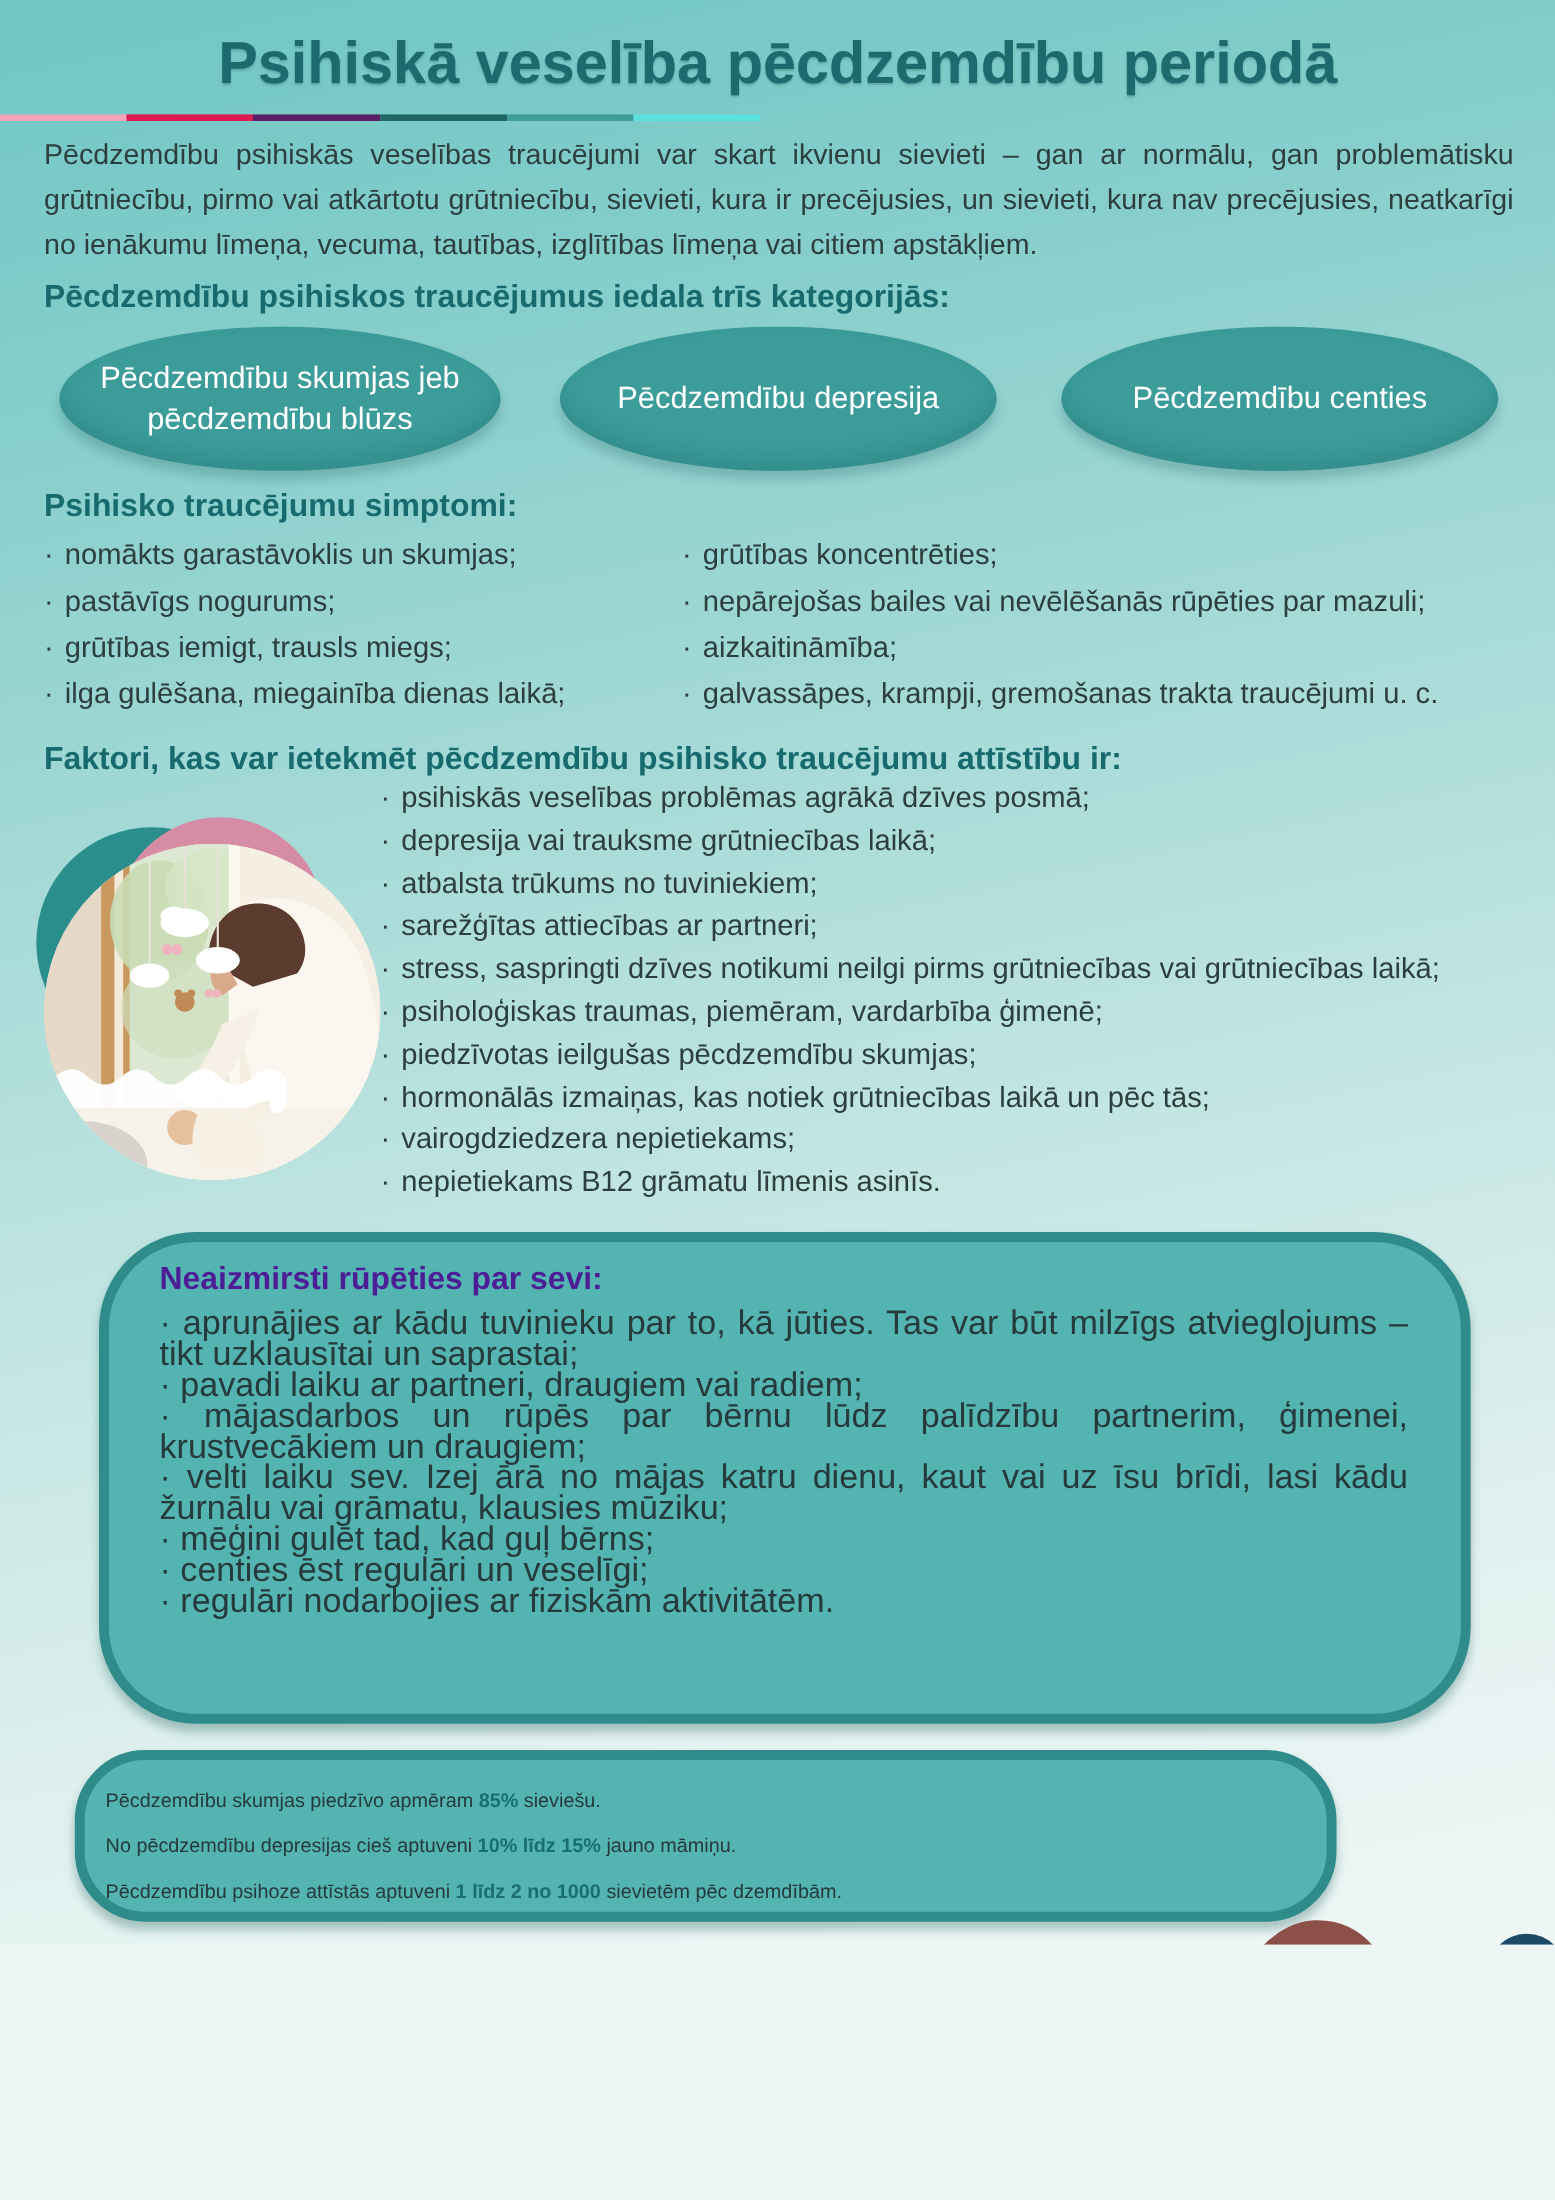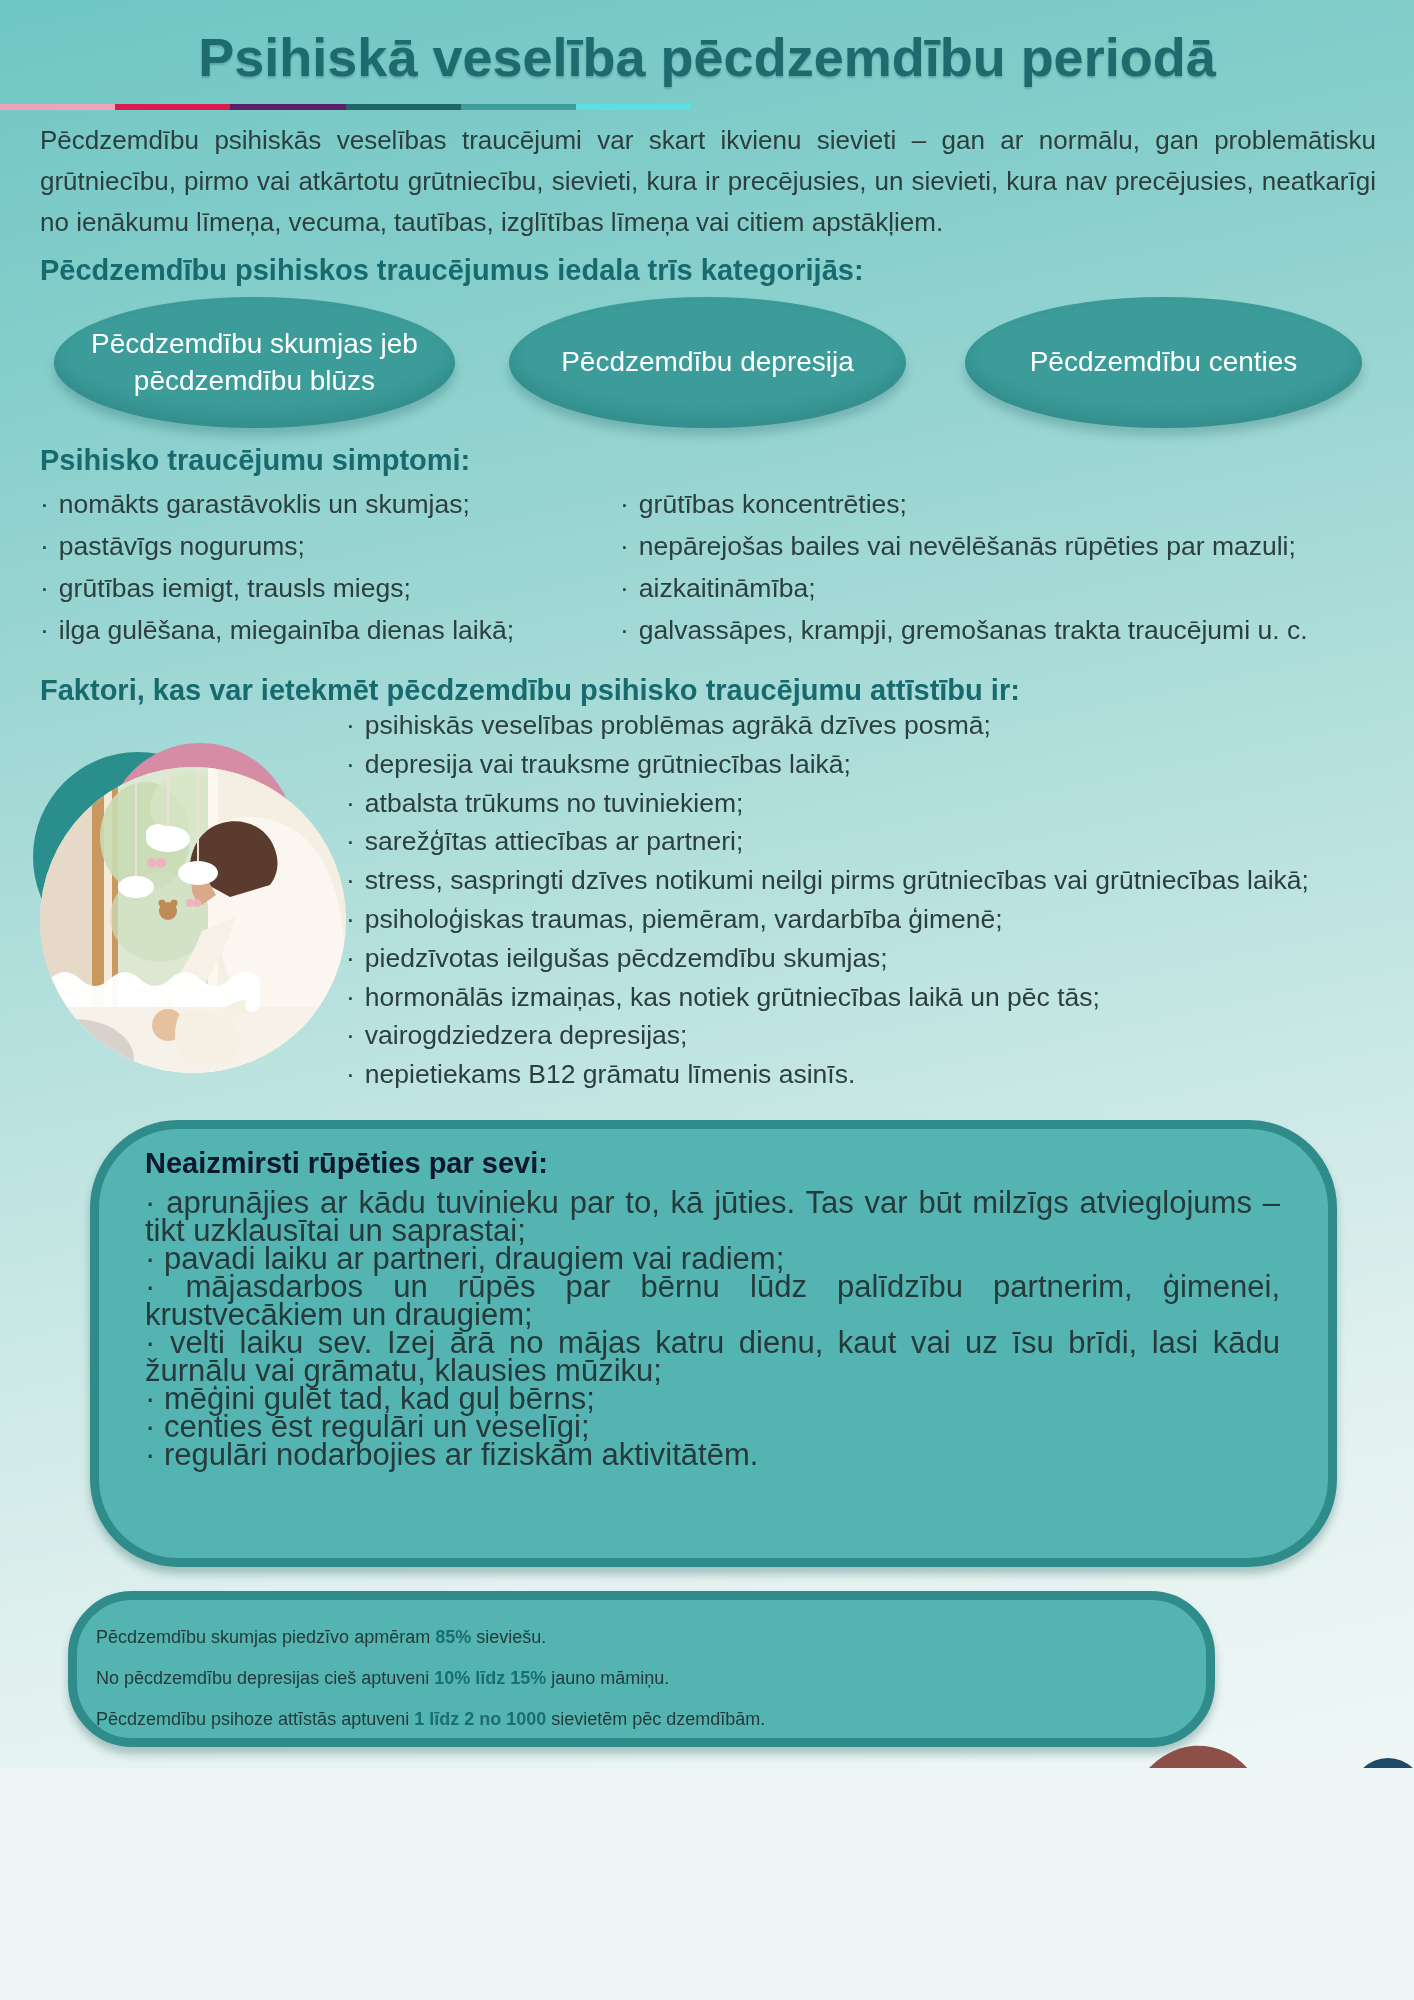--- a/index.html
+++ b/index.html
@@ -27,21 +27,21 @@
   .sym-list li::before, .factors li::before{content:"·";margin-right:10px;}
   .factors{position:absolute;left:346px;top:706px;font-size:26.5px;line-height:38.8px;white-space:nowrap;}
   .deco-circle{position:absolute;border-radius:50%;}
   .teal-circle{left:33px;top:752px;width:210px;height:210px;}
   .pink-circle{left:105px;top:743px;width:190px;height:190px;}
   .photo{position:absolute;left:40px;top:767px;width:306px;height:306px;border-radius:50%;overflow:hidden;}
   .photo svg{display:block;}
   .box{position:absolute;border:9px solid #2f8c8b;box-sizing:border-box;
     box-shadow:0 7px 9px rgba(27,92,91,.32);}
   .selfcare{left:90px;top:1120px;width:1247px;height:447px;border-radius:88px;padding:10px 48px 0 46px;}
-  .selfcare-h{font-size:29px;font-weight:700;color:#0f172a;margin:8px 0 9px 0;}
+  .selfcare-h{font-size:29px;font-weight:700;color:#4c1d95;margin:8px 0 9px 0;}
   .selfcare p{margin:0;font-size:31px;line-height:28px;text-align:justify;color:#263a3b;}
   .selfcare p::before{content:"· ";}
   .stats{left:68px;top:1591px;width:1147px;height:156px;border-radius:64px;padding:17px 16px 0 19px;}
   .stats p{margin:0;font-size:18px;line-height:41px;color:#263a3b;white-space:nowrap;}
   .stats b{color:#1a6e71;}
   .logo{position:absolute;left:38px;top:1806px;width:184px;text-align:center;color:#1d3a8f;}
   .logo svg{display:block;margin:0 auto;}
   .org{font-size:21px;line-height:28px;margin-top:6px;}
   .silhouettes{position:absolute;right:0;top:1740px;width:514px;height:245px;}
 </style>
@@ -94,21 +94,21 @@
 
   <ul class="plain factors">
     <li>psihiskās veselības problēmas agrākā dzīves posmā;</li>
     <li>depresija vai trauksme grūtniecības laikā;</li>
     <li>atbalsta trūkums no tuviniekiem;</li>
     <li>sarežģītas attiecības ar partneri;</li>
     <li>stress, saspringti dzīves notikumi neilgi pirms grūtniecības vai grūtniecības laikā;</li>
     <li>psiholoģiskas traumas, piemēram, vardarbība ģimenē;</li>
     <li>piedzīvotas ieilgušas pēcdzemdību skumjas;</li>
     <li>hormonālās izmaiņas, kas notiek grūtniecības laikā un pēc tās;</li>
-    <li>vairogdziedzera depresijas;</li>
+    <li>vairogdziedzera nepietiekams;</li>
     <li>nepietiekams B12 grāmatu līmenis asinīs.</li>
   </ul>
 
   <div class="deco-circle teal-circle" style="background: rgb(42, 142, 141);"></div>
   <div class="deco-circle pink-circle" style="background: rgb(215, 140, 166);"></div>
 
   <div class="photo">
     <svg viewBox="0 0 306 306" width="306" height="306">
       <g>
         <rect width="306" height="306" fill="#efe3d5"></rect>

